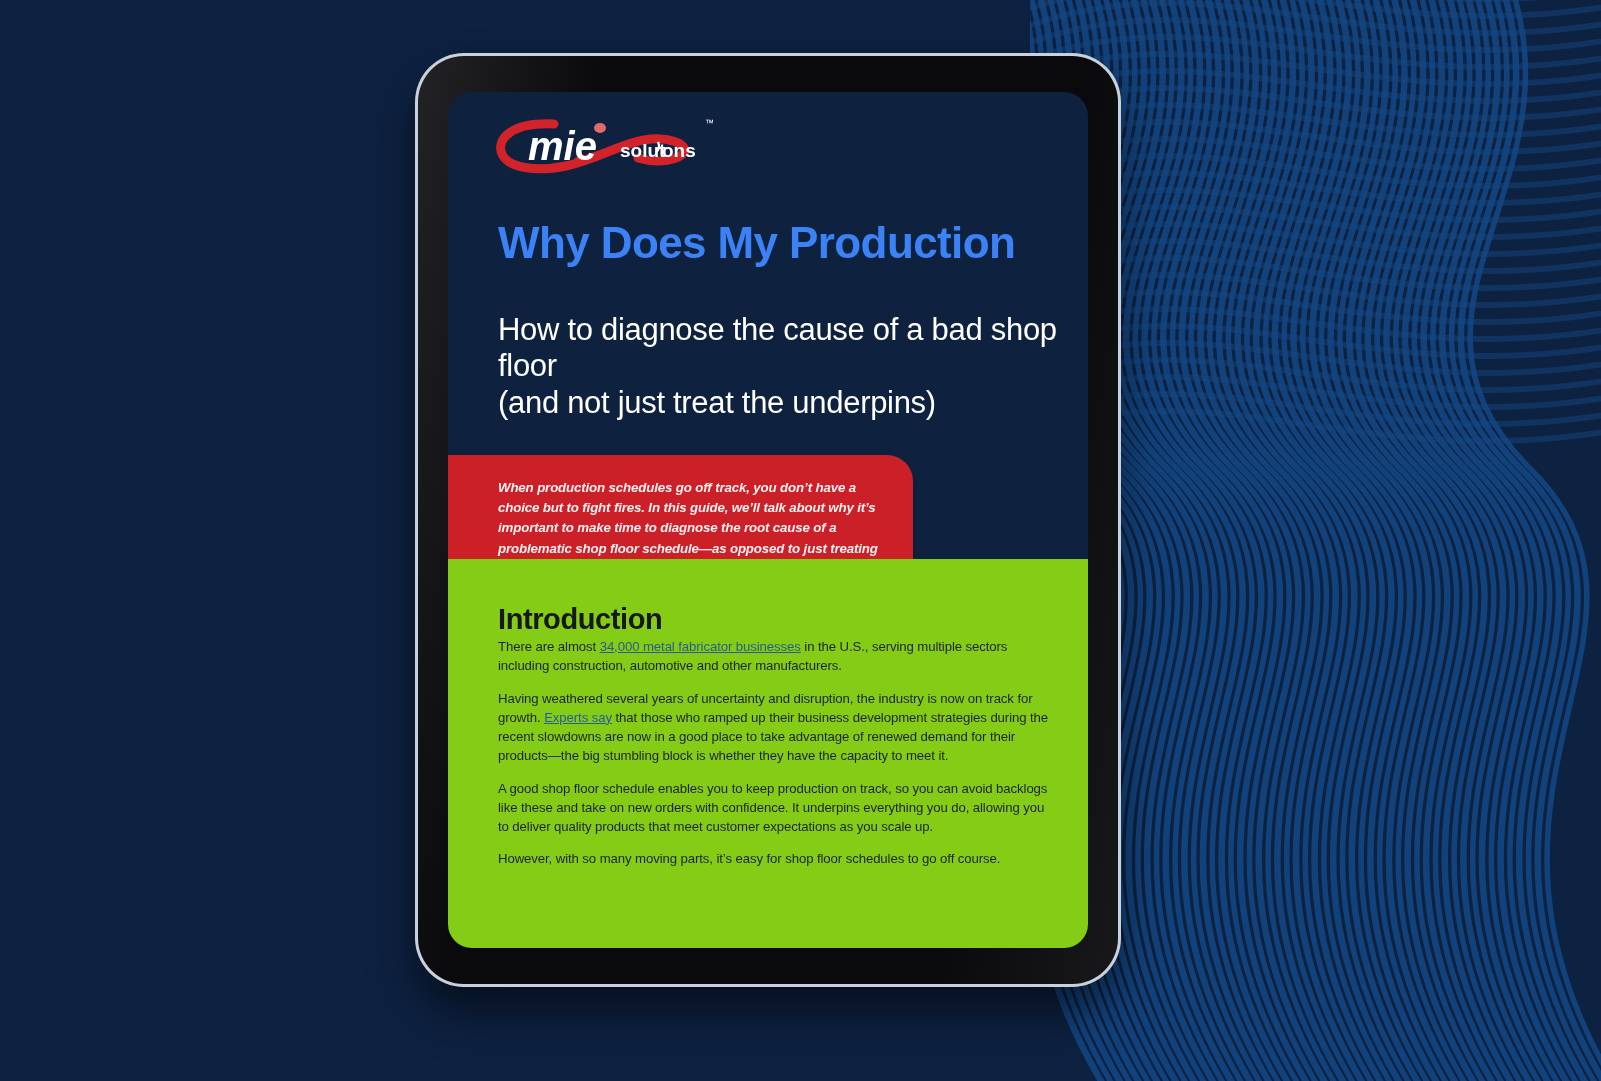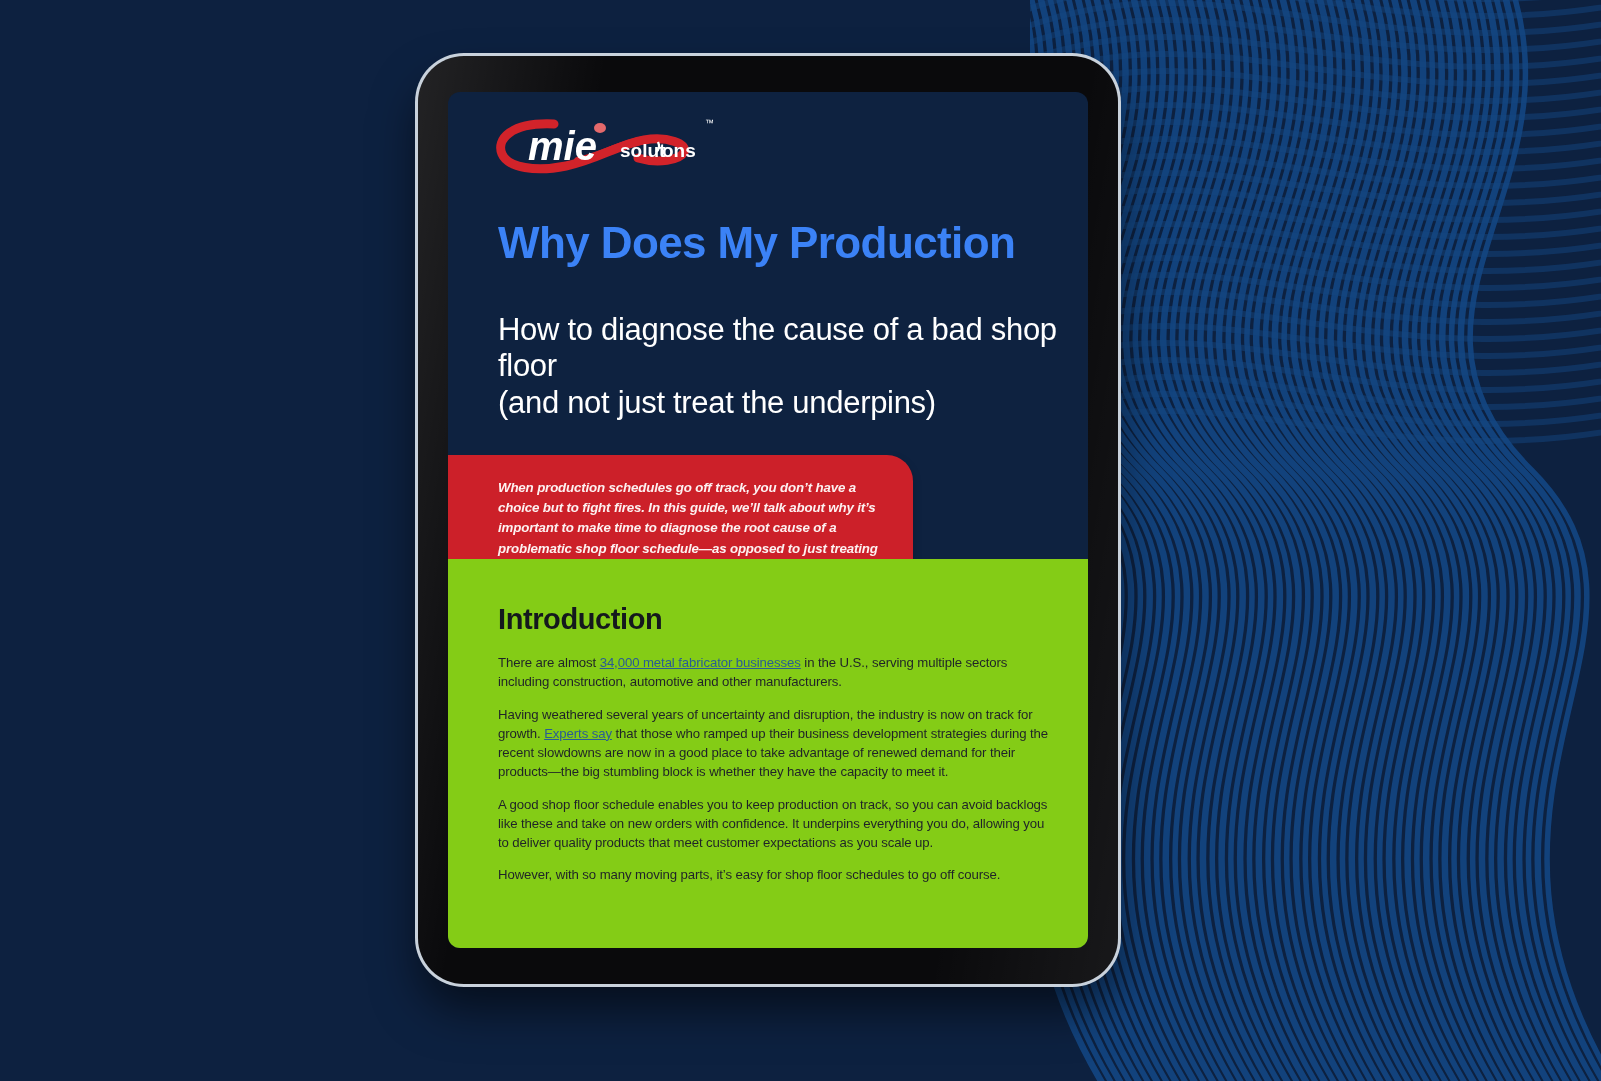--- a/index.html
+++ b/index.html
@@ -19,21 +19,21 @@
     border-radius:46px;
     background:#0a0a0c;
     box-shadow:0 0 0 3px #c9d2dc, 0 26px 46px rgba(0,0,0,.55);
   }
   .tablet-inner-shade{
     position:absolute;inset:0;border-radius:46px;pointer-events:none;
     background:linear-gradient(100deg, rgba(255,255,255,.10) 0%, rgba(255,255,255,0) 22%, rgba(0,0,0,0) 78%, rgba(255,255,255,.06) 100%);
   }
   .screen{
     position:absolute;left:30px;top:36px;width:640px;height:856px;
-    border-radius:12px;overflow:hidden;background:#0e2240;
+    border-radius:24px;overflow:hidden;background:#0e2240;
   }
 
   
   .logo-wrap{position:absolute;left:44px;top:22px;width:220px;height:62px;}
   .logo-tm{
     position:absolute;right:-2px;top:4px;color:#ffffff;font-size:9px;
     font-family:"Liberation Sans", sans-serif;letter-spacing:0;
   }
 
   
@@ -67,21 +67,21 @@
   
   .paper{
     position:absolute;left:0;top:467px;width:640px;height:389px;
     background:#84cc16;
   }
   .sec-title{
     position:absolute;left:50px;top:44px;
     color:#14181d;font-weight:bold;font-size:29px;letter-spacing:-.4px;
   }
   .body-copy{
-    position:absolute;left:50px;top:94px;width:560px;
+    position:absolute;left:50px;top:78px;width:560px;
     color:#1f2328;font-size:13.2px;line-height:1.46;letter-spacing:-.1px;
   }
   .body-copy p{margin:0 0 13px 0;}
   .lnk{color:#2a5c94;text-decoration:underline;}
 </style>
 </head>
 <body>
 
 <svg id="bg-waves" viewBox="0 0 1601 1081" preserveAspectRatio="none">
   <defs>

